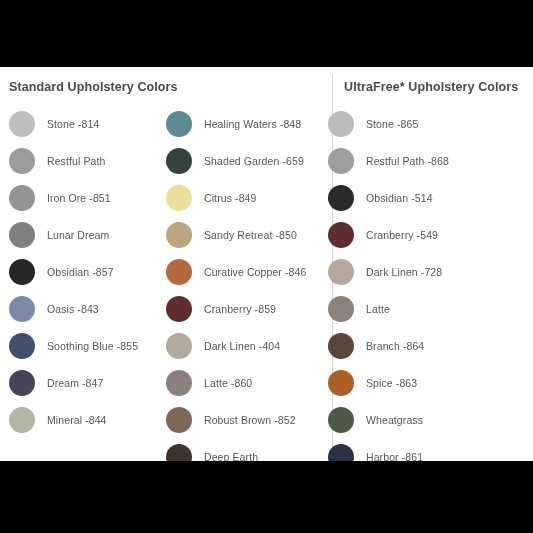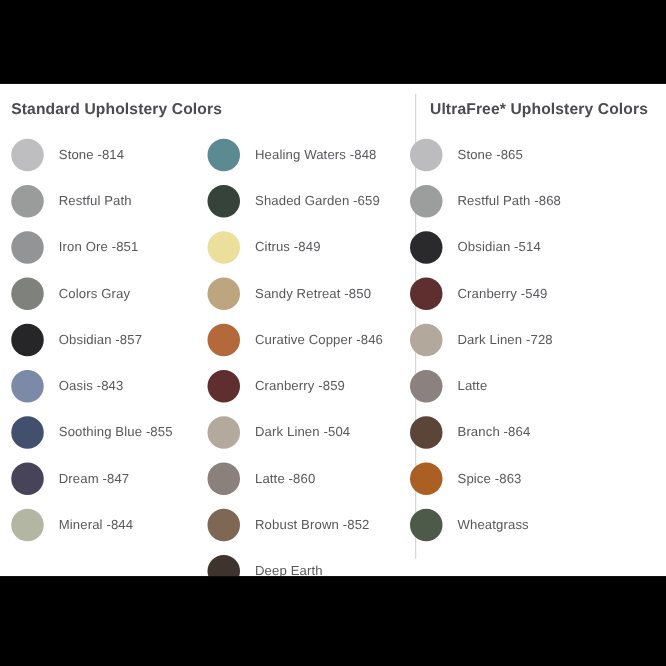--- a/index.html
+++ b/index.html
@@ -107,21 +107,21 @@
       <div class="swatch-row">
         <span class="swatch" style="background: rgb(154, 155, 155);"></span>
         <span class="swatch-label">Restful Path</span>
       </div>
       <div class="swatch-row">
         <span class="swatch" style="background: rgb(147, 148, 150);"></span>
         <span class="swatch-label">Iron Ore -851</span>
       </div>
       <div class="swatch-row">
         <span class="swatch" style="background: rgb(127, 130, 124);"></span>
-        <span class="swatch-label">Colors Gray</span>
+        <span class="swatch-label">Lunar Dream</span>
       </div>
       <div class="swatch-row">
         <span class="swatch" style="background: rgb(38, 38, 40);"></span>
         <span class="swatch-label">Obsidian -857</span>
       </div>
       <div class="swatch-row">
         <span class="swatch" style="background: rgb(125, 138, 167);"></span>
         <span class="swatch-label">Oasis -843</span>
       </div>
       <div class="swatch-row">
@@ -158,21 +158,21 @@
       <div class="swatch-row">
         <span class="swatch" style="background: rgb(180, 105, 58);"></span>
         <span class="swatch-label">Curative Copper -846</span>
       </div>
       <div class="swatch-row">
         <span class="swatch" style="background: rgb(95, 46, 47);"></span>
         <span class="swatch-label">Cranberry -859</span>
       </div>
       <div class="swatch-row">
         <span class="swatch" style="background: rgb(179, 169, 157);"></span>
-        <span class="swatch-label">Dark Linen -504</span>
+        <span class="swatch-label">Dark Linen -404</span>
       </div>
       <div class="swatch-row">
         <span class="swatch" style="background: rgb(138, 129, 125);"></span>
         <span class="swatch-label">Latte -860</span>
       </div>
       <div class="swatch-row">
         <span class="swatch" style="background: rgb(126, 103, 85);"></span>
         <span class="swatch-label">Robust Brown -852</span>
       </div>
       <div class="swatch-row">
@@ -211,20 +211,24 @@
         <span class="swatch-label">Branch -864</span>
       </div>
       <div class="swatch-row">
         <span class="swatch" style="background: rgb(172, 95, 34);"></span>
         <span class="swatch-label">Spice -863</span>
       </div>
       <div class="swatch-row">
         <span class="swatch" style="background: rgb(77, 90, 74);"></span>
         <span class="swatch-label">Wheatgrass</span>
       </div>
+      <div class="swatch-row">
+        <span class="swatch" style="background: rgb(43, 49, 69);"></span>
+        <span class="swatch-label">Harbor -861</span>
+      </div>
     </div>
 
   </div>
 
   <div class="bar" id="bar-top"></div>
   <div class="bar" id="bar-bottom"></div>
 
 </div>
 
 </body></html>

